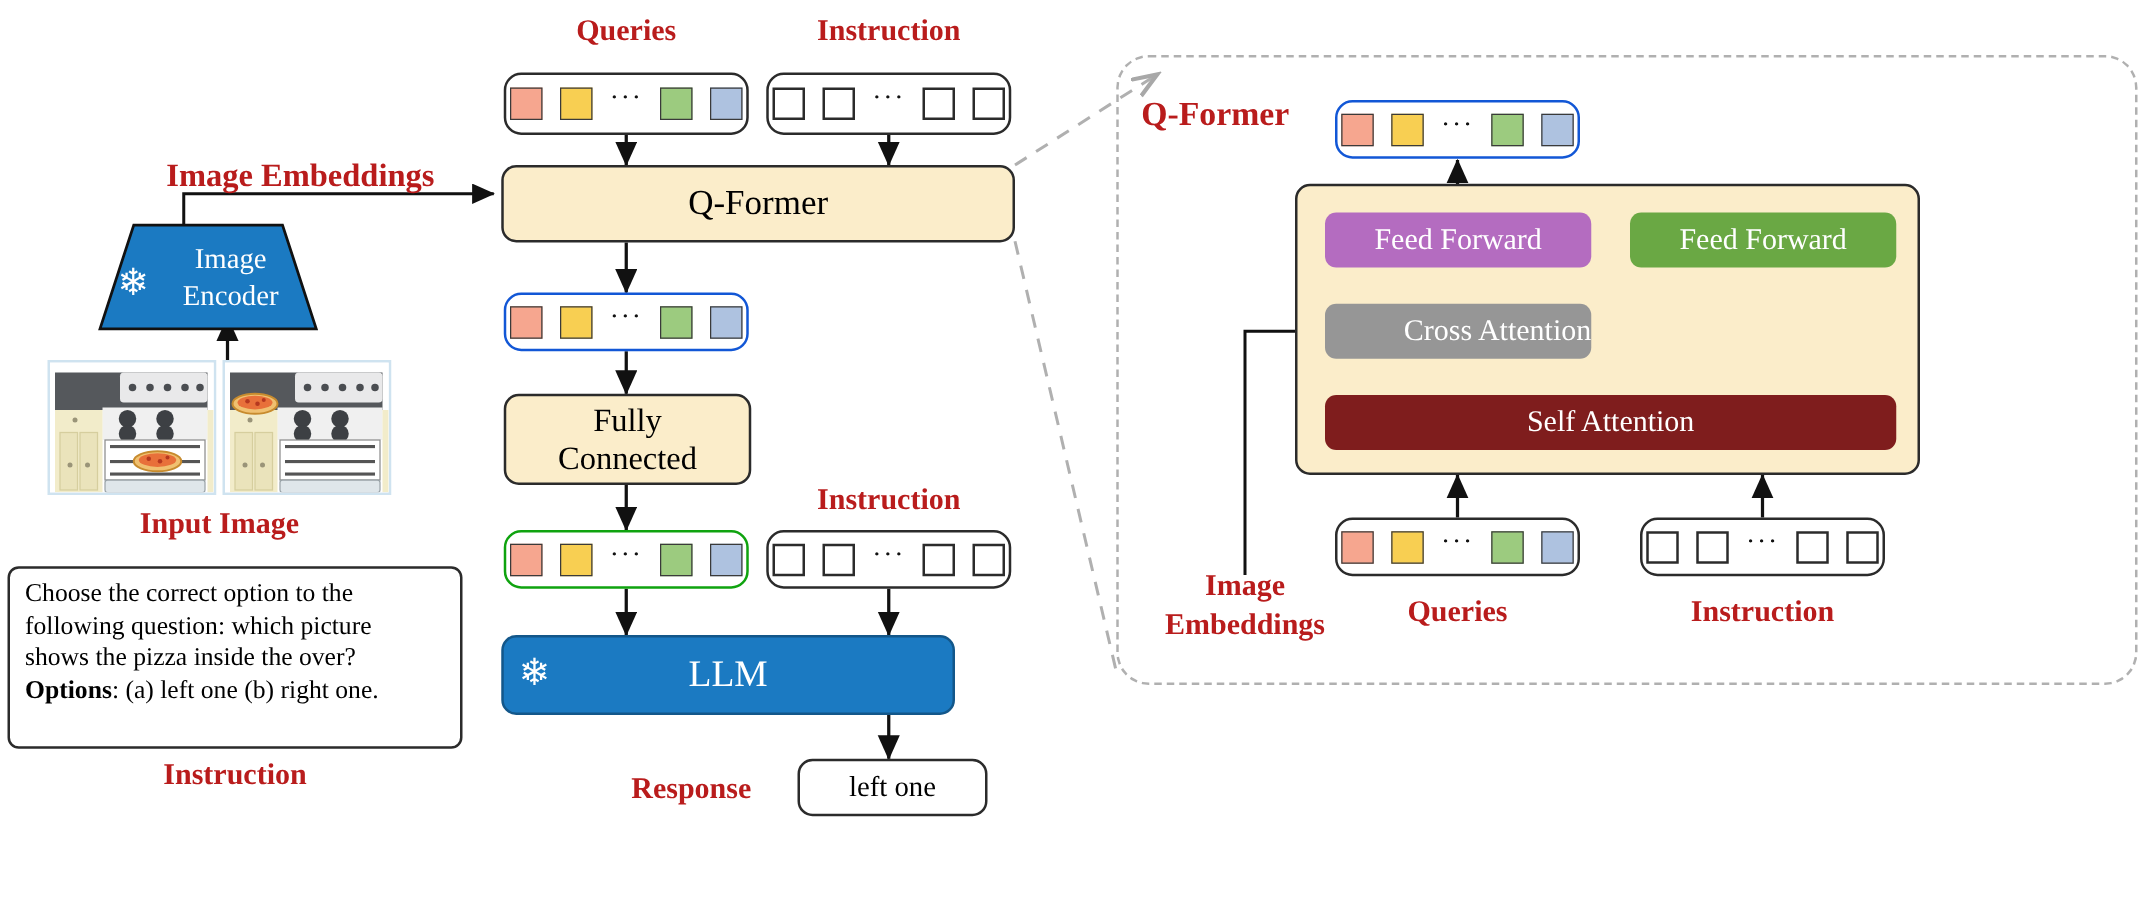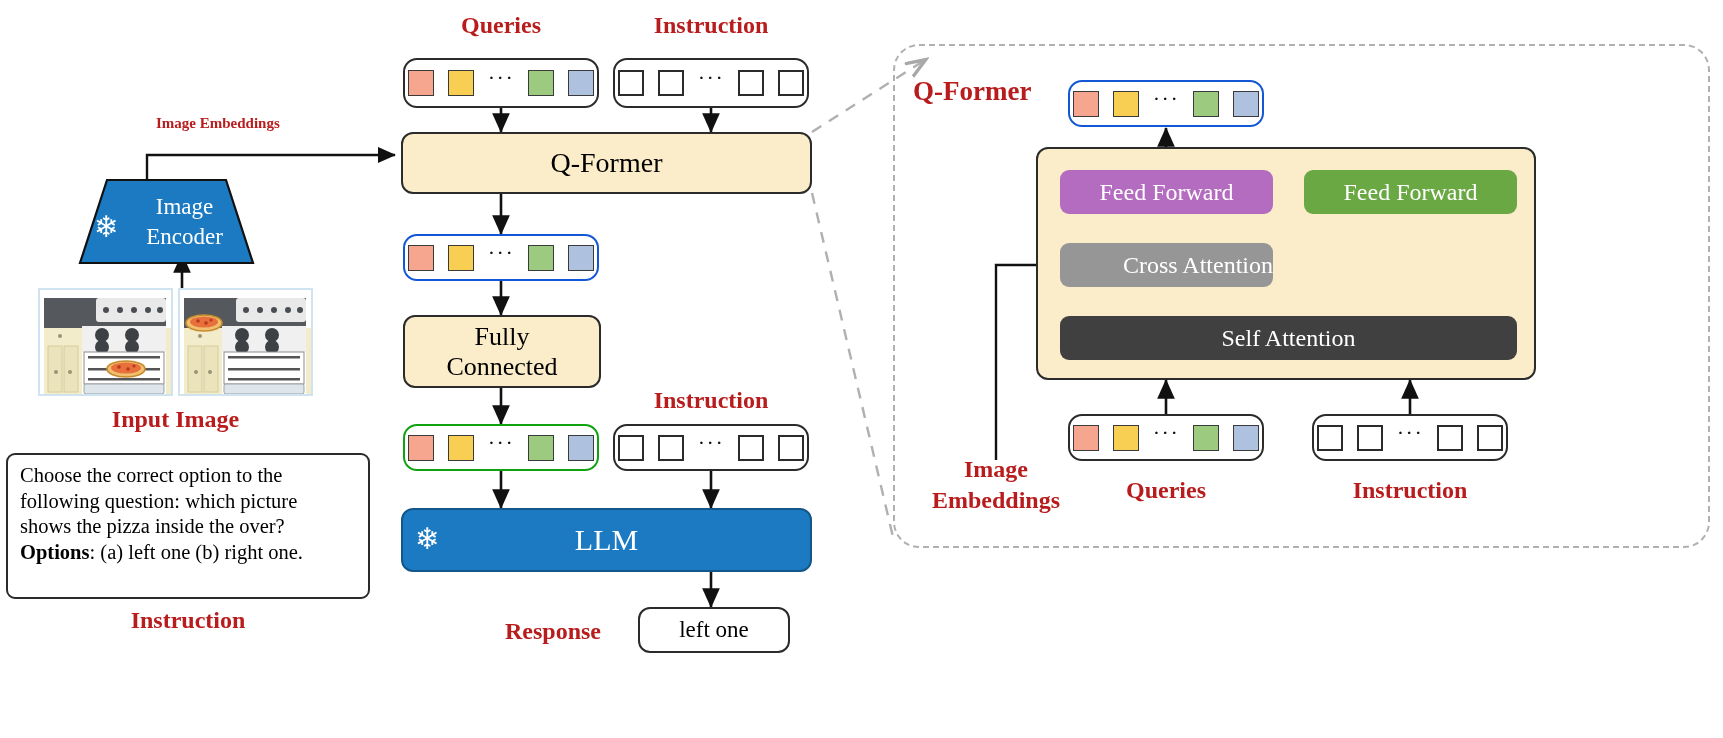--- a/index.html
+++ b/index.html
@@ -83,21 +83,21 @@
   .sub {
     position: absolute;
     border-radius: 9px;
     display: flex; align-items: center; justify-content: center;
     color: #ffffff;
     z-index: 6;
     white-space: nowrap;
   }
   .sub.purple { background: #b46cc0; }
   .sub.gray   { background: #969696; justify-content: flex-end; }
-  .sub.orange { background: #404040; }
+  .sub.orange { background: #7f1d1d; }
   .sub.green  { background: #6aa844; }
 
   
   .panel {
     position: absolute;
     border: 2.2px dashed #b0b0b0;
     border-radius: 26px;
     z-index: 1;
   }
 
@@ -198,21 +198,21 @@
 
     <path d="M1410,316 L1410,214" stroke="#111" stroke-width="2.6" fill="none" marker-end="url(#arr)"></path>
 
     <path d="M1166,414 L1166,380" stroke="#111" stroke-width="2.6" fill="none" marker-end="url(#arr)"></path>
 
     <path d="M1410,414 L1410,380" stroke="#111" stroke-width="2.6" fill="none" marker-end="url(#arr)"></path>
 
     <path d="M996,460 L996,265 L1059,265" stroke="#111" stroke-width="2.4" fill="none" marker-end="url(#arr)"></path>
   </svg>
 
-  <div class="lbl" style="left:133px; top:115px; font-size:15px;margin-left:23px;">Image Embeddings</div>
+  <div class="lbl" style="left:133px; top:126px; font-size:26px;">Image Embeddings</div>
 
   <div class="trap" style="left:80px; top:180px; width:173px; height:83px;">
     <div class="trap-txt" style="top:14px; font-size:23px; padding-left:36px;">Image</div>
     <div class="trap-txt" style="top:44px; font-size:23px; padding-left:36px;">Encoder</div>
   </div>
   <div class="snow" style="left:94px; top:212px; font-size:30px;">❄</div>
 
   <div class="thumb" style="left:38px; top:288px; width:135px; height:108px;">
     <svg width="131" height="104" viewBox="0 0 131 104">
       <rect x="0" y="0" width="131" height="104" fill="#ffffff"></rect>
@@ -354,21 +354,21 @@
   <div class="lbl lbl-c" style="left:611px; top:387px; width:200px; font-size:24px;">Instruction</div>
 
   <div class="tokbox" style="left:613px; top:424px; width:196px; height:47px;">
     <span class="tok empty"></span>
     <span class="tok empty"></span>
     <span class="dots">···</span>
     <span class="tok empty"></span>
     <span class="tok empty"></span>
   </div>
 
-  <div class="block blue" style="left:401px; top:508px; width:411px; height:64px; font-size:30px;">
+  <div class="block blue" style="left:401px; top:508px; width:363px; height:64px; font-size:30px;">
     <span>LLM</span>
   </div>
   <div class="snow" style="left:415px; top:524px; font-size:30px;">❄</div>
 
   <div class="lbl" style="left:505px; top:618px; font-size:24px;">Response</div>
 
   <div class="block" style="left:638px; top:607px; width:152px; height:46px; background:#ffffff; font-size:23px;">
     <span>left one</span>
   </div>
 

